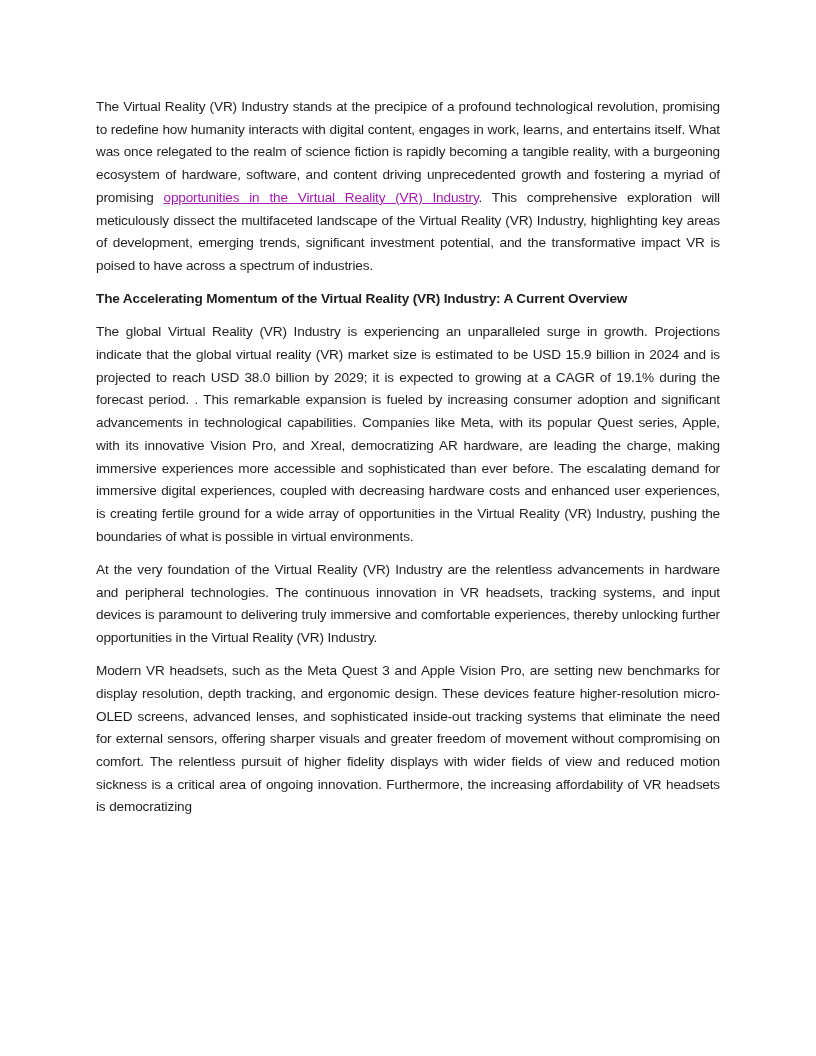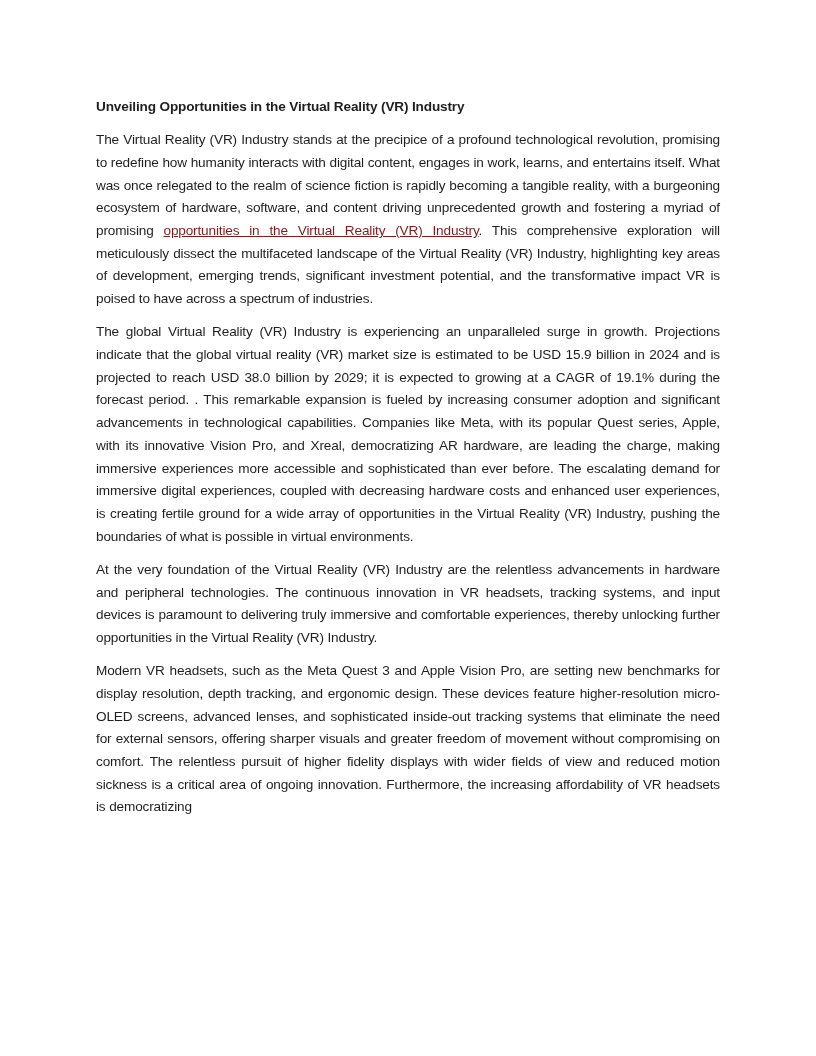--- a/index.html
+++ b/index.html
@@ -28,30 +28,30 @@
       font-weight: bold;
       margin: 0 0 10.5px 0;
       text-align: justify;
       word-spacing: 0px;
     }
     .para {
       margin: 0 0 10.5px 0;
       text-align: justify;
     }
     .para a {
-      color: #7f1d1d;
+      color: #a21caf;
       text-decoration: underline;
     }
   </style>
 </head>
 <body>
 
 <div class="page">
 
-  <p class="heading">Unveiling Opportunities in the Virtual Reality (VR) Industry</p>
   <p class="para"><span>The Virtual Reality (VR) Industry stands at the precipice of a profound technological revolution, promising to redefine how humanity interacts with digital content, engages in work, learns, and entertains itself. What was once relegated to the realm of science fiction is rapidly becoming a tangible reality, with a burgeoning ecosystem of hardware, software, and content driving unprecedented growth and fostering a myriad of promising </span><a href="#">opportunities in the Virtual Reality (VR) Industry</a><span>. This comprehensive exploration will meticulously dissect the multifaceted landscape of the Virtual Reality (VR) Industry, highlighting key areas of development, emerging trends, significant investment potential, and the transformative impact VR is poised to have across a spectrum of industries.</span></p>
 
+  <p class="heading">The Accelerating Momentum of the Virtual Reality (VR) Industry: A Current Overview</p>
   <p class="para">The global Virtual Reality (VR) Industry is experiencing an unparalleled surge in growth. Projections indicate that the global virtual reality (VR) market size is estimated to be USD 15.9 billion in 2024 and is projected to reach USD 38.0 billion by 2029; it is expected to growing at a CAGR of 19.1% during the forecast period. . This remarkable expansion is fueled by increasing consumer adoption and significant advancements in technological capabilities. Companies like Meta, with its popular Quest series, Apple, with its innovative Vision Pro, and Xreal, democratizing AR hardware, are leading the charge, making immersive experiences more accessible and sophisticated than ever before. The escalating demand for immersive digital experiences, coupled with decreasing hardware costs and enhanced user experiences, is creating fertile ground for a wide array of opportunities in the Virtual Reality (VR) Industry, pushing the boundaries of what is possible in virtual environments.</p>
 
   <p class="para">At the very foundation of the Virtual Reality (VR) Industry are the relentless advancements in hardware and peripheral technologies. The continuous innovation in VR headsets, tracking systems, and input devices is paramount to delivering truly immersive and comfortable experiences, thereby unlocking further opportunities in the Virtual Reality (VR) Industry.</p>
   <p class="para">Modern VR headsets, such as the Meta Quest 3 and Apple Vision Pro, are setting new benchmarks for display resolution, depth tracking, and ergonomic design. These devices feature higher-resolution micro-OLED screens, advanced lenses, and sophisticated inside-out tracking systems that eliminate the need for external sensors, offering sharper visuals and greater freedom of movement without compromising on comfort. The relentless pursuit of higher fidelity displays with wider fields of view and reduced motion sickness is a critical area of ongoing innovation. Furthermore, the increasing affordability of VR headsets is democratizing</p>
 
 </div>
 
 </body></html>

